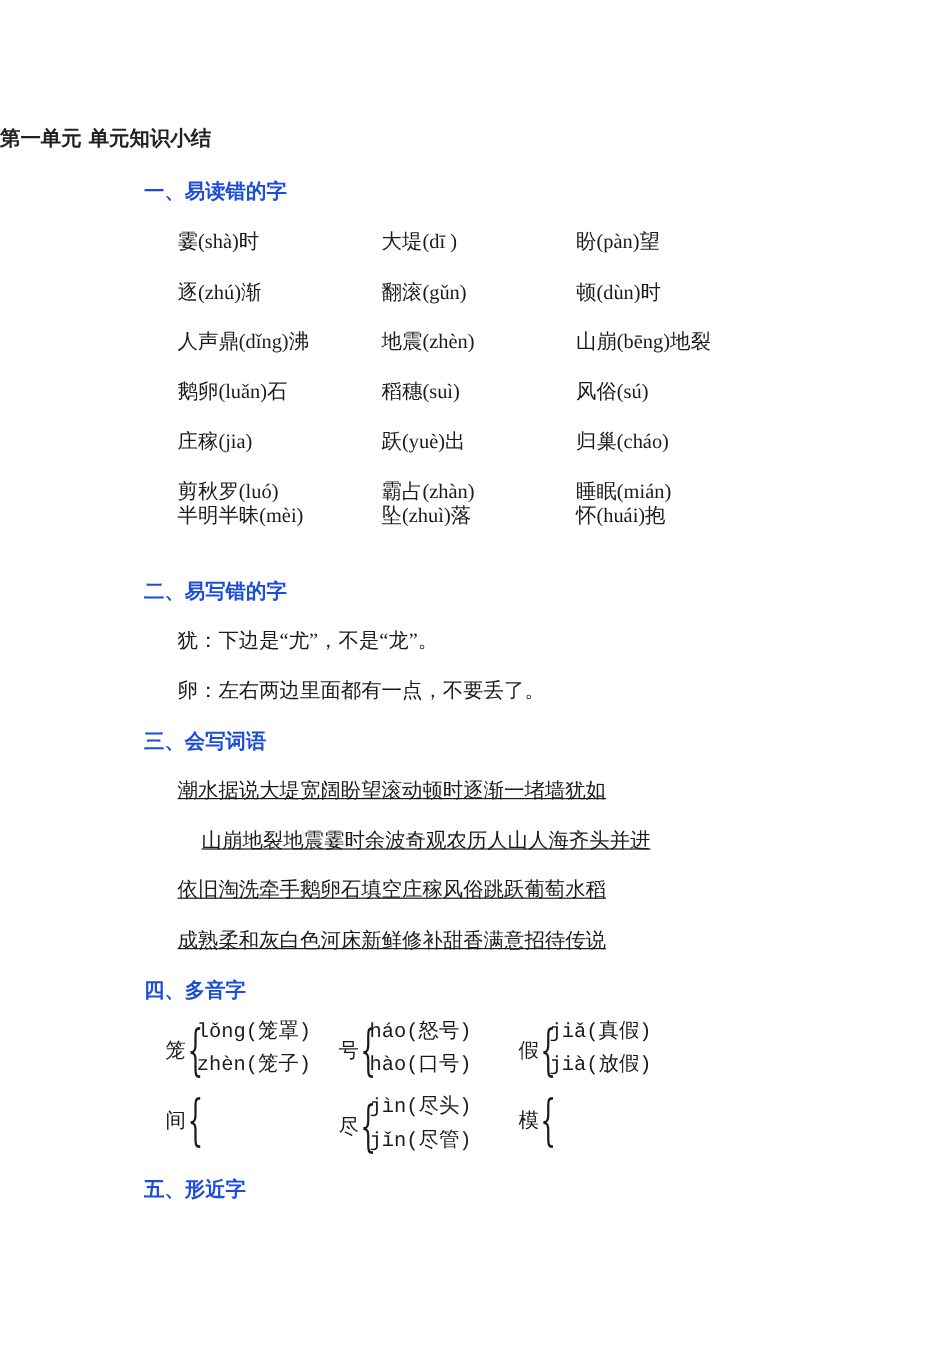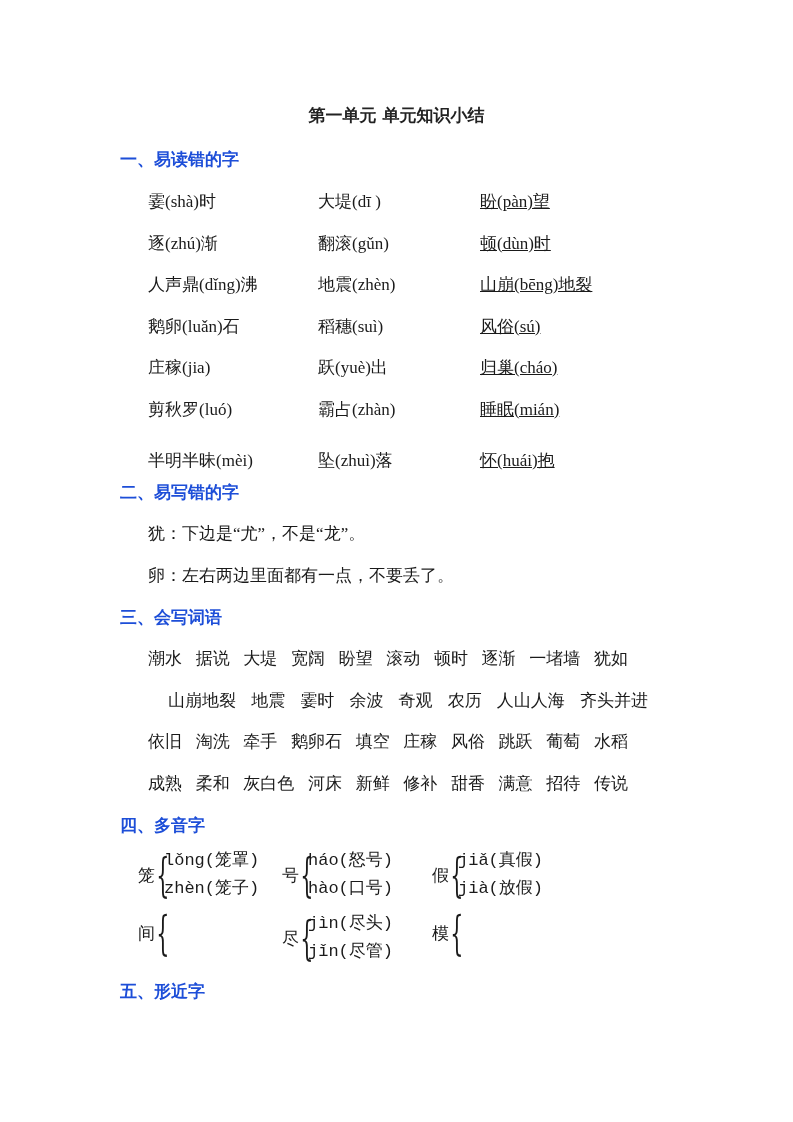--- a/index.html
+++ b/index.html
@@ -1,27 +1,27 @@
 <!DOCTYPE html>
 <html><head>
 <meta charset="utf-8">
 <style>
   html, body { margin: 0; padding: 0; background: #ffffff; }
   body { width: 793px; height: 1122px; position: relative; overflow: hidden;
          font-family: "Liberation Serif", "DejaVu Serif", serif; color: #1a1a1a; }
-  .title { position: absolute; top: 104px; left: 0; width: 793px; text-align: center;
+  .title { position: absolute; top: 104px; left: 0; width: 793px; text-align: left;
            font-family: "DejaVu Sans", sans-serif; font-weight: bold; font-size: 17px; color: #222; }
   .h { position: absolute; left: 120px; font-family: "DejaVu Sans", sans-serif; font-weight: bold;
        font-size: 17px; color: #1d4ed8; }
   .grid-row { position: absolute; left: 148px; width: 500px; height: 24px; font-size: 17px; }
   .grid-row span { position: absolute; top: 0; white-space: nowrap; }
-  .c0 { left: 0; } .c1 { left: 170px; } .c2 { left: 332px; text-decoration: underline; }
+  .c0 { left: 0; } .c1 { left: 170px; } .c2 { left: 332px; }
   .line { position: absolute; left: 148px; font-size: 17px; white-space: nowrap; }
   .words { position: absolute; left: 148px; width: 480px; font-size: 17px; display: flex;
-           justify-content: space-between; white-space: nowrap; }
+           justify-content: flex-start; white-space: nowrap; text-decoration: underline; }
   .poly { position: absolute; display: flex; align-items: center; font-size: 17px; }
   .poly .ch { margin-right: 1px; }
   .poly .brace { font-size: 46px; line-height: 46px; transform: scaleX(0.45); width: 8px;
                  display: inline-block; margin: 0 2px 0 -2px; font-family: "DejaVu Serif", serif; }
   .poly .rd { display: flex; flex-direction: column; line-height: 28px; font-family: Liberation Mono, monospace; }
 </style>
 </head>
 <body>
 
 <div class="title">第一单元  单元知识小结</div>
@@ -51,21 +51,21 @@
     <div class="grid-row" style="top: 356px; text-align: center;">
       <span class="c0">庄稼(jia)</span>
       <span class="c1">跃(yuè)出</span>
       <span class="c2">归巢(cháo)</span>
     </div>
     <div class="grid-row" style="top: 397.5px;">
       <span class="c0">剪秋罗(luó)</span>
       <span class="c1">霸占(zhàn)</span>
       <span class="c2">睡眠(mián)</span>
     </div>
-    <div class="grid-row" style="top: 449px; text-align: center;">
+    <div class="grid-row" style="top: 418px; text-align: center;">
       <span class="c0">半明半昧(mèi)</span>
       <span class="c1">坠(zhuì)落</span>
       <span class="c2">怀(huái)抱</span>
     </div>
   </div>
 
 <div class="h" style="top:481px">二、易写错的字</div>
 <div class="line" style="top:522px">犹：下边是“尤”，不是“龙”。</div>
 <div class="line" style="top:564px">卵：左右两边里面都有一点，不要丢了。</div>
 

